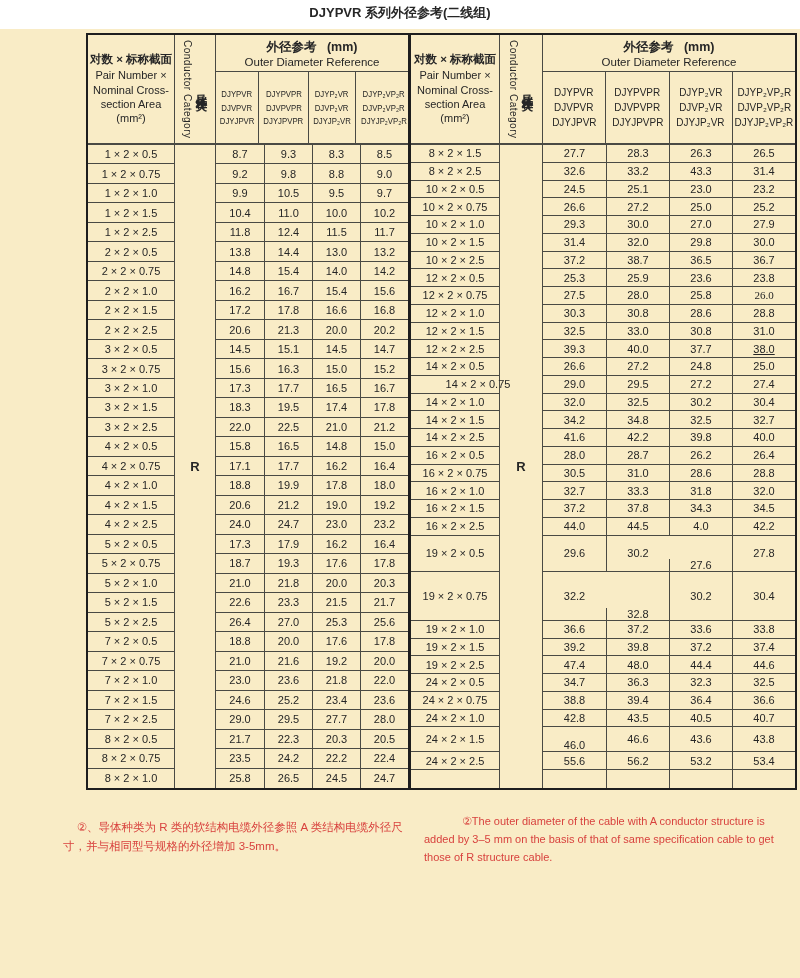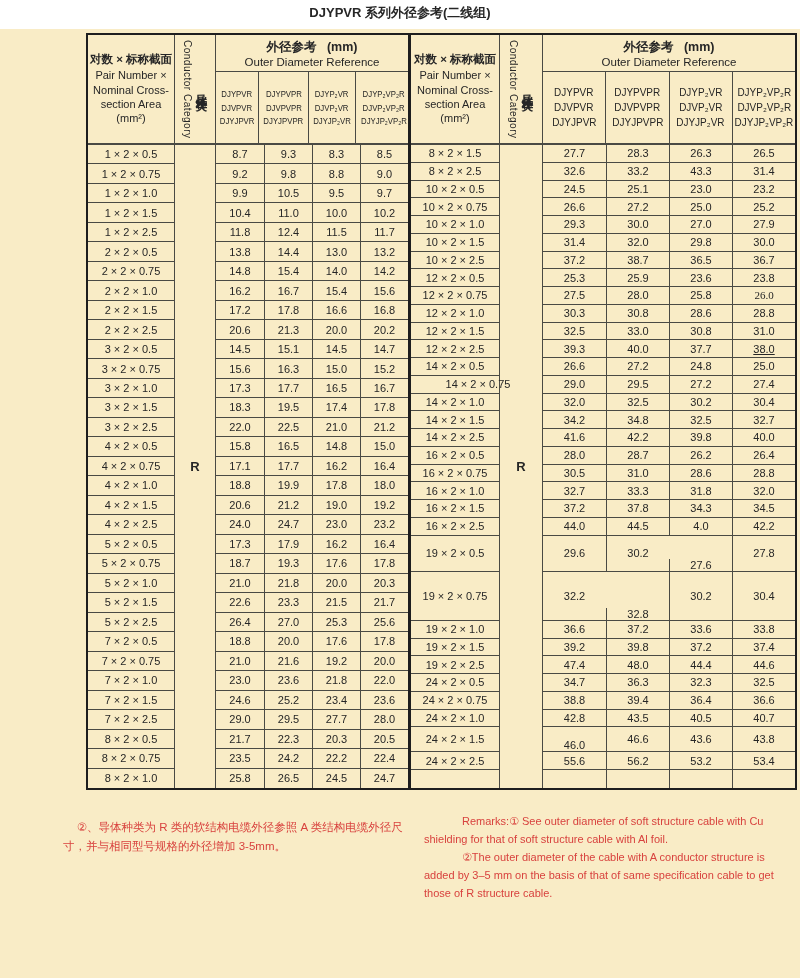--- a/index.html
+++ b/index.html
@@ -536,15 +536,14 @@
       <div class="cell val-cell vline lastrow" style="grid-area: 34 / 4;"></div>
       <div class="cell val-cell vline lastrow" style="grid-area: 34 / 5;"></div>
       <div class="cell val-cell vline lastrow" style="grid-area: 34 / 6;"></div>
     </div>
 </div>
 
 <div class="notes-zh">
   <p class="n2">②、导体种类为 R 类的软结构电缆外径参照 A 类结构电缆外径尺寸，并与相同型号规格的外径增加 3-5mm。</p>
 </div>
 <div class="notes-en">
-  <p>Remarks:① See outer diameter of soft structure cable with Cu shielding for that of soft structure cable with Al foil.</p>
   <p>②The outer diameter of the cable with A conductor structure is added by 3–5 mm on the basis of that of same specification cable to get those of R structure cable.</p>
 </div>
 
 </body></html>

